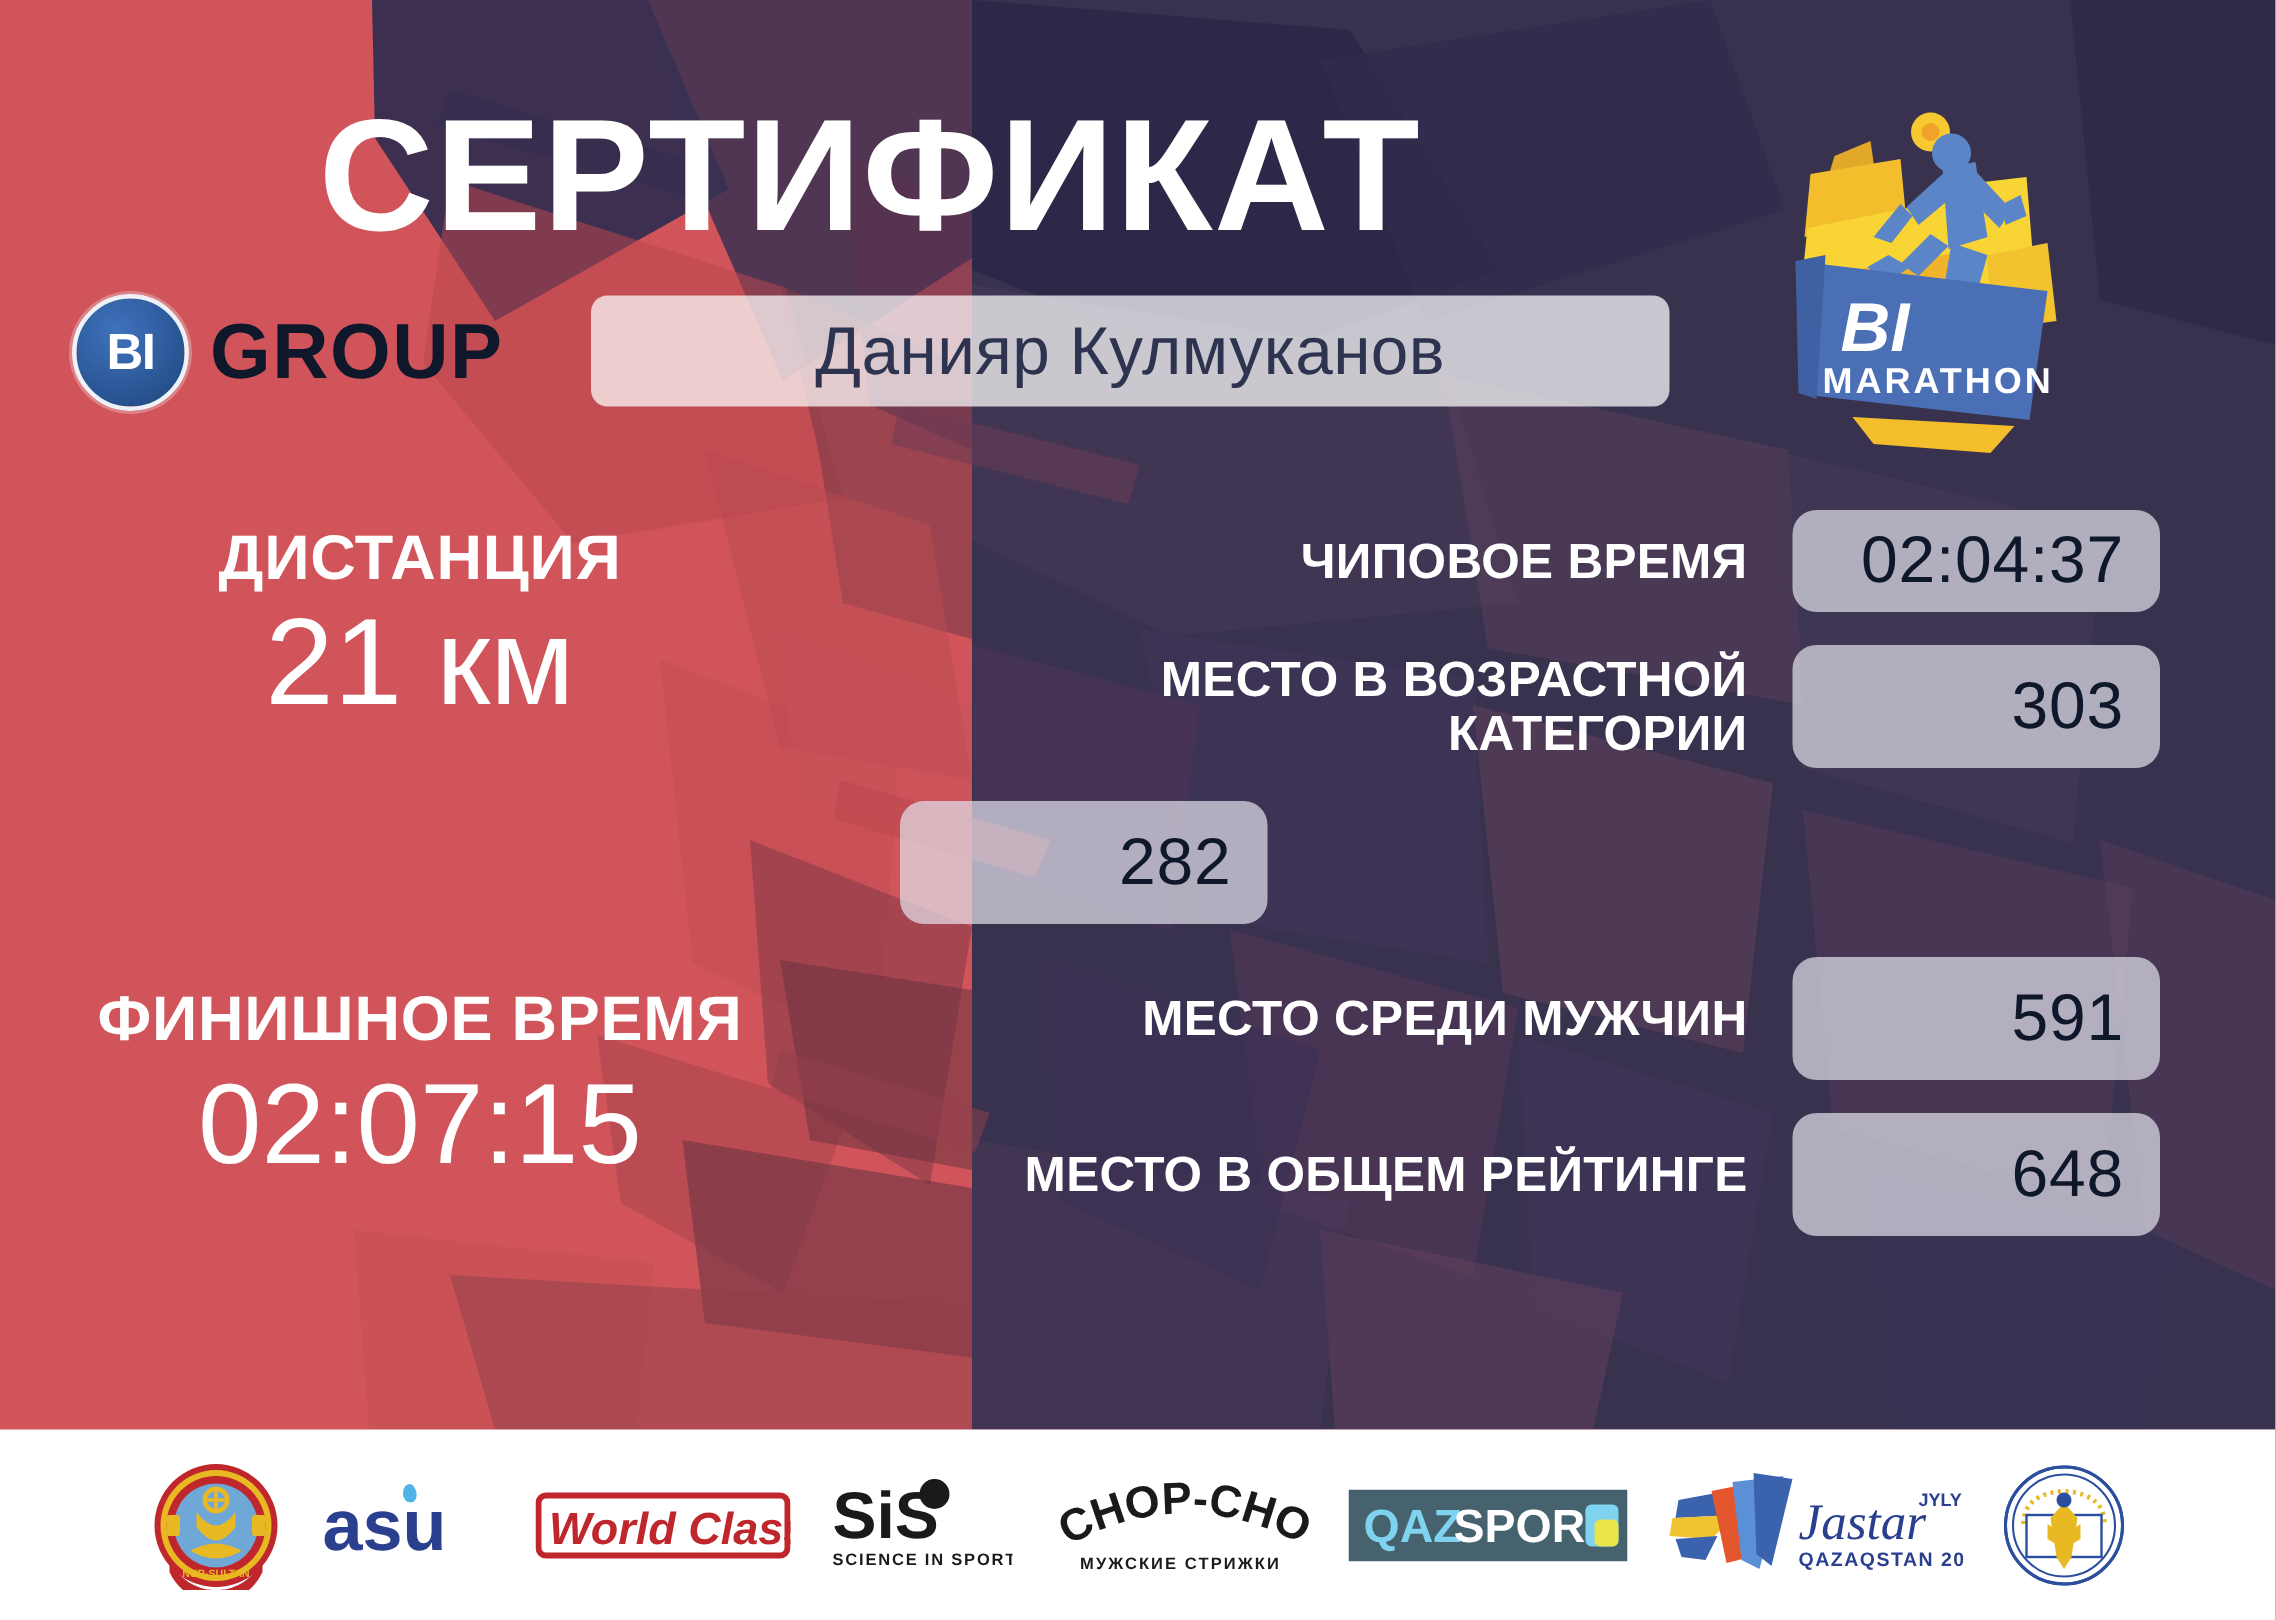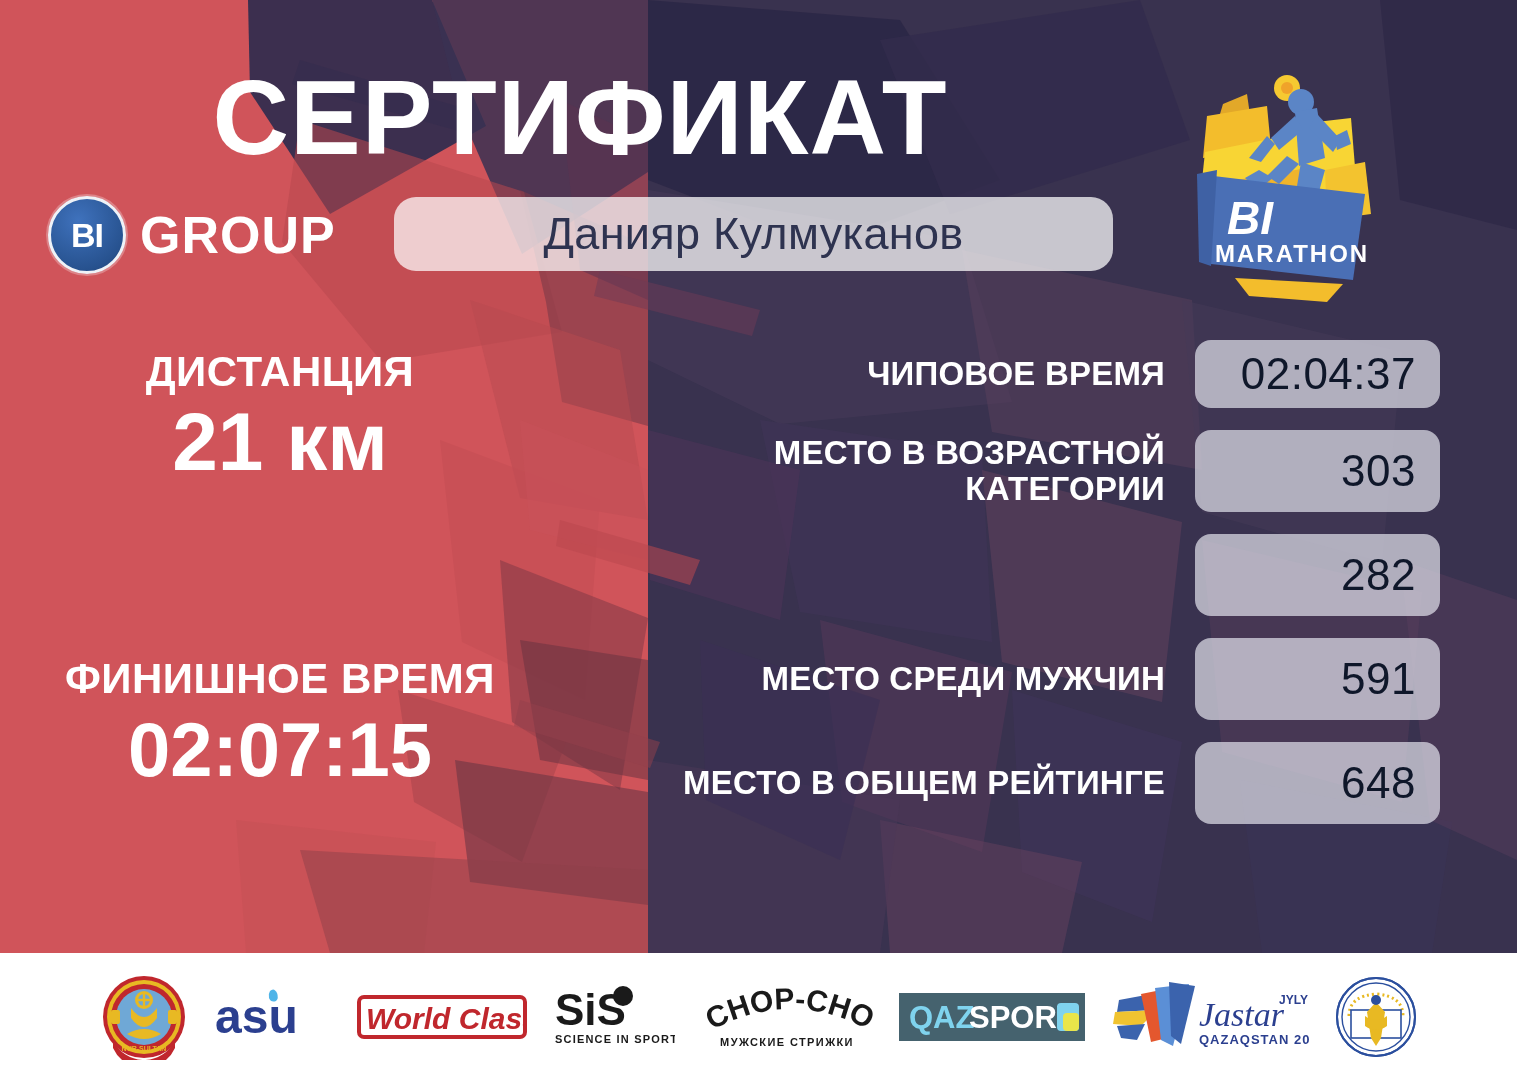--- a/index.html
+++ b/index.html
@@ -45,54 +45,54 @@
     background:radial-gradient(circle at 38% 30%,#3f72bd 0%,#27528f 72%,#1d3f72 100%);
     border:3px solid #eef2f7;
     display:flex;align-items:center;justify-content:center;
     box-shadow:0 0 0 2px rgba(255,255,255,.28);
   }
   .bigroup .mark span{
     color:#ffffff;font-weight:bold;font-size:34px;letter-spacing:-1px;
     font-family:"Liberation Sans","DejaVu Sans",sans-serif;
   }
   .bigroup .word{
-    color:#ffffff;font-weight:bold;font-size:52px;letter-spacing:1px;
+    color:#0f172a;font-weight:bold;font-size:52px;letter-spacing:1px;
     font-family:"Liberation Sans","DejaVu Sans",sans-serif;
   }
   .nameplate{
     position:absolute;left:394px;top:197px;width:719px;height:74px;
     background:rgba(255,255,255,.72);
-    border-radius:22px;
+    border-radius:11px;
     display:flex;align-items:center;justify-content:center;
   }
   .nameplate span{
     color:#2e3350;font-size:45px;font-weight:normal;letter-spacing:.3px;
     font-family:"Liberation Sans","DejaVu Sans",sans-serif;
   }
 
   
   .marathon{position:absolute;left:1175px;top:66px;width:215px;height:238px;}
 
   
   .lblock{position:absolute;width:430px;left:65px;text-align:center;color:#ffffff;}
   .lblock .cap{
     font-size:42px;font-weight:bold;letter-spacing:.5px;line-height:1.12;
     text-transform:uppercase;
   }
   .lblock .val{
-    font-size:82px;font-weight:bold;letter-spacing:0px;line-height:1.06;margin-top:4px;
+    font-size:82px;font-weight:normal;letter-spacing:0px;line-height:1.06;margin-top:4px;
   }
   #distance-block{top:348px;}
   #finish-block{top:655px;}
   #finish-block .val{font-size:76px;margin-top:8px;}
 
   
   .stats{position:absolute;left:600px;top:340px;width:840px;}
   .stat-row{
-    display:flex;align-items:center;justify-content:flex-end;
+    display:flex;align-items:center;
     margin-bottom:22px;
   }
   .stat-label{
     flex:1 1 auto;text-align:right;color:#ffffff;
     font-size:33px;font-weight:bold;line-height:1.1;letter-spacing:.2px;
     text-transform:uppercase;padding-right:30px;
   }
   .stat-pill{
     flex:0 0 245px;height:68px;border-radius:16px;
     background:rgba(226,226,236,.70);

